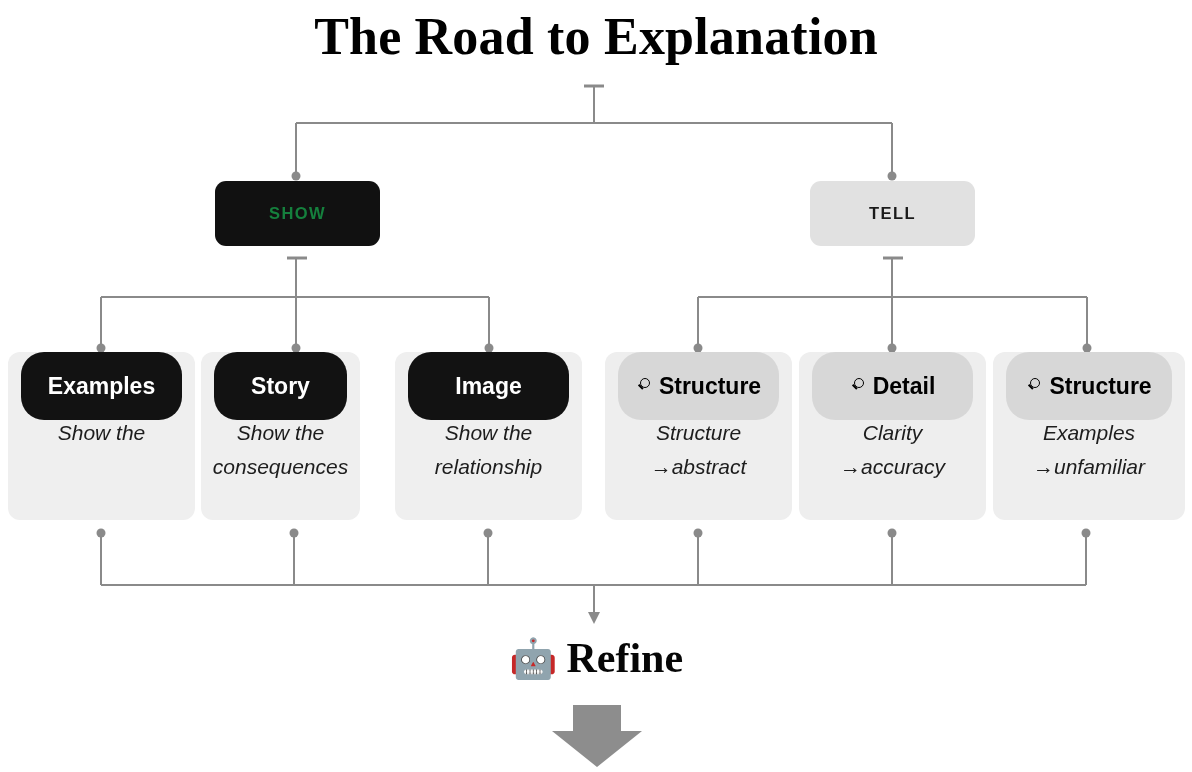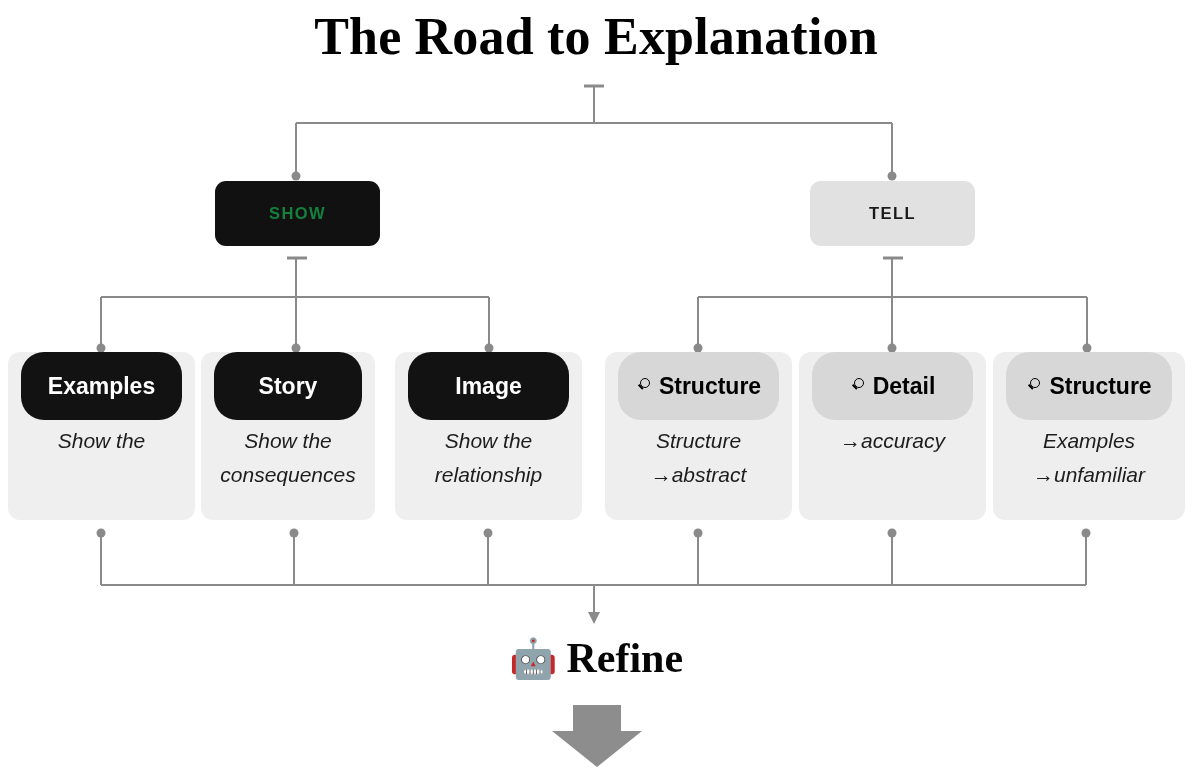--- a/index.html
+++ b/index.html
@@ -134,21 +134,21 @@
     height: 1.7px;
     background: #000;
     transform: rotate(45deg);
     transform-origin: right center;
   }
 
   .card-sub {
     position: absolute;
     left: 6px;
     right: 6px;
-    top: 72px;
+    top: 64px;
     text-align: center;
     font-style: italic;
     font-size: 21px;
     line-height: 34px;
     color: #1d1d1d;
   }
   .card-sub .ln { display: block; white-space: nowrap; }
 
   
   .refine-row {
@@ -244,21 +244,21 @@
 
   <div class="card body-light" style="left:8px; width:187px;">
     <div class="card-header dark">
       <span class="hdr-label">Examples</span>
     </div>
     <div class="card-sub">
       <span class="ln">Show the</span>
     </div>
   </div>
 
-  <div class="card body-light" style="left:201px; width:174px;">
+  <div class="card body-light" style="left:201px; width:159px;">
     <div class="card-header dark">
       <span class="hdr-label">Story</span>
     </div>
     <div class="card-sub">
       <span class="ln">Show the</span>
       <span class="ln">consequences</span>
     </div>
   </div>
 
   <div class="card body-light" style="left:395px; width:187px;">
@@ -281,20 +281,21 @@
       <span class="ln">→abstract</span>
     </div>
   </div>
 
   <div class="card body-light2" style="left:799px; width:187px;">
     <div class="card-header grey">
       <span class="mag-icon"></span>
       <span class="hdr-label">Detail</span>
     </div>
     <div class="card-sub">
+      <span class="ln">Clarity</span>
       <span class="ln">→accuracy</span>
     </div>
   </div>
 
   <div class="card body-light2" style="left:993px; width:192px;">
     <div class="card-header grey">
       <span class="mag-icon"></span>
       <span class="hdr-label">Structure</span>
     </div>
     <div class="card-sub">

